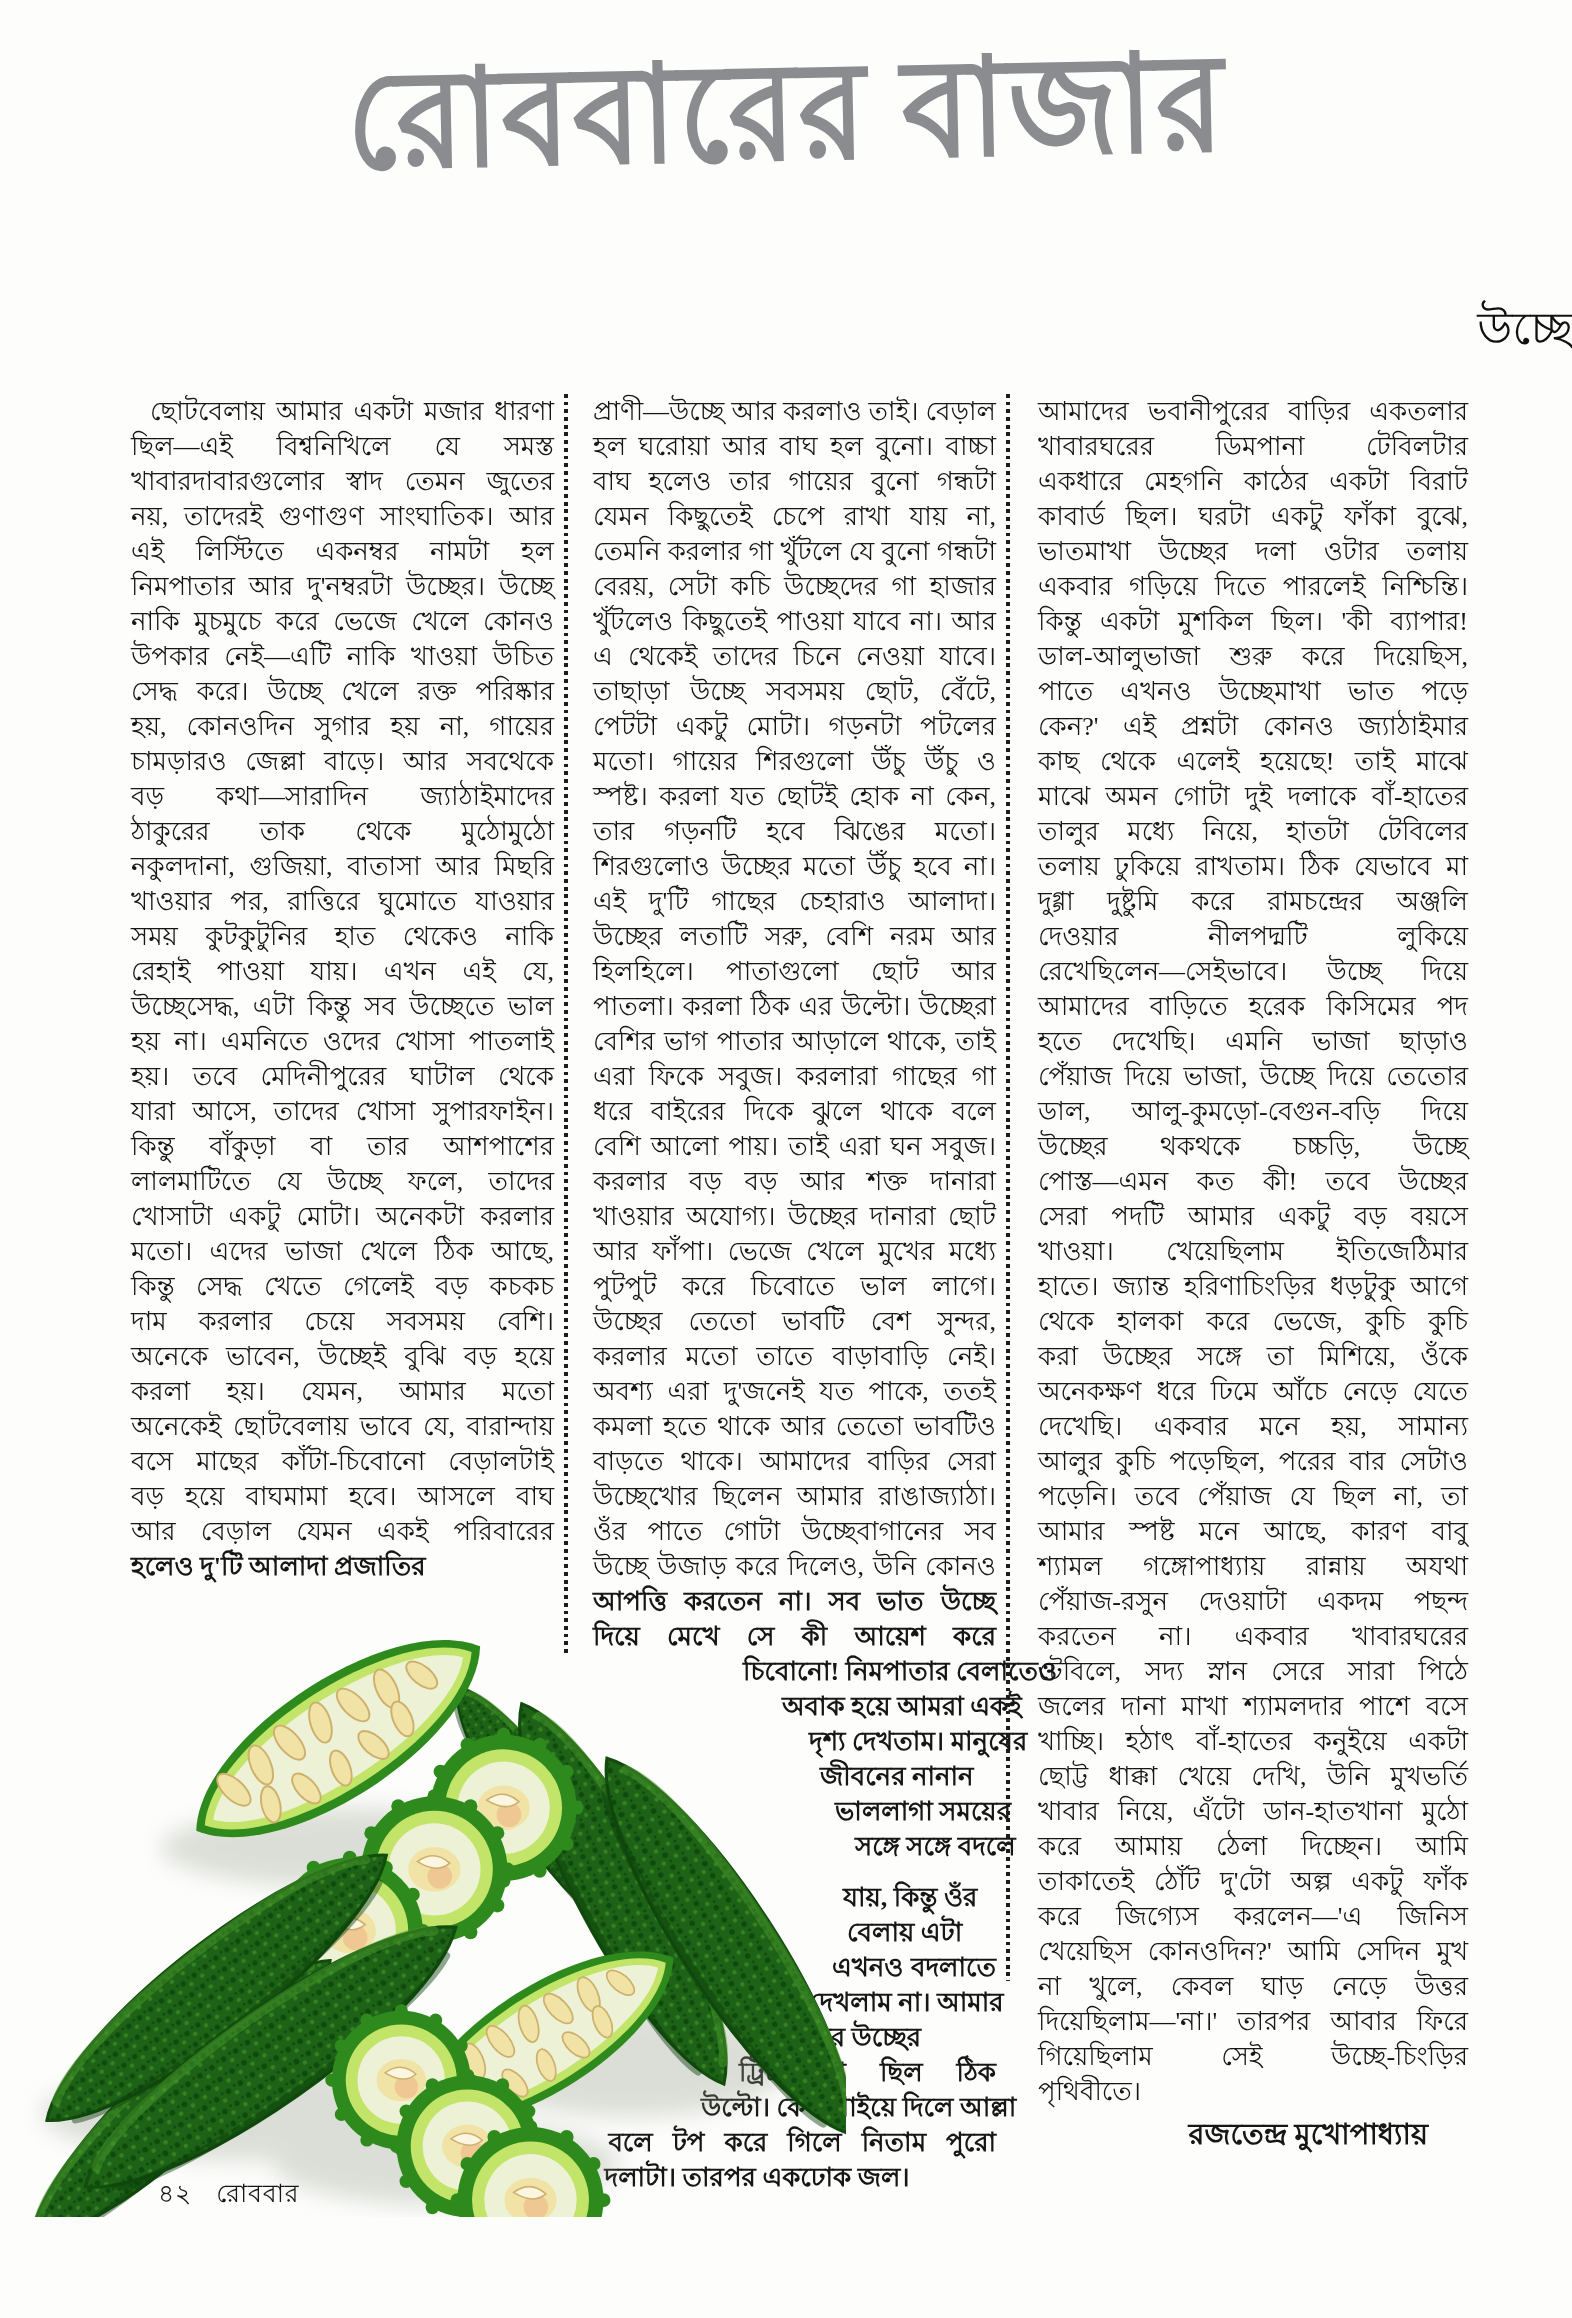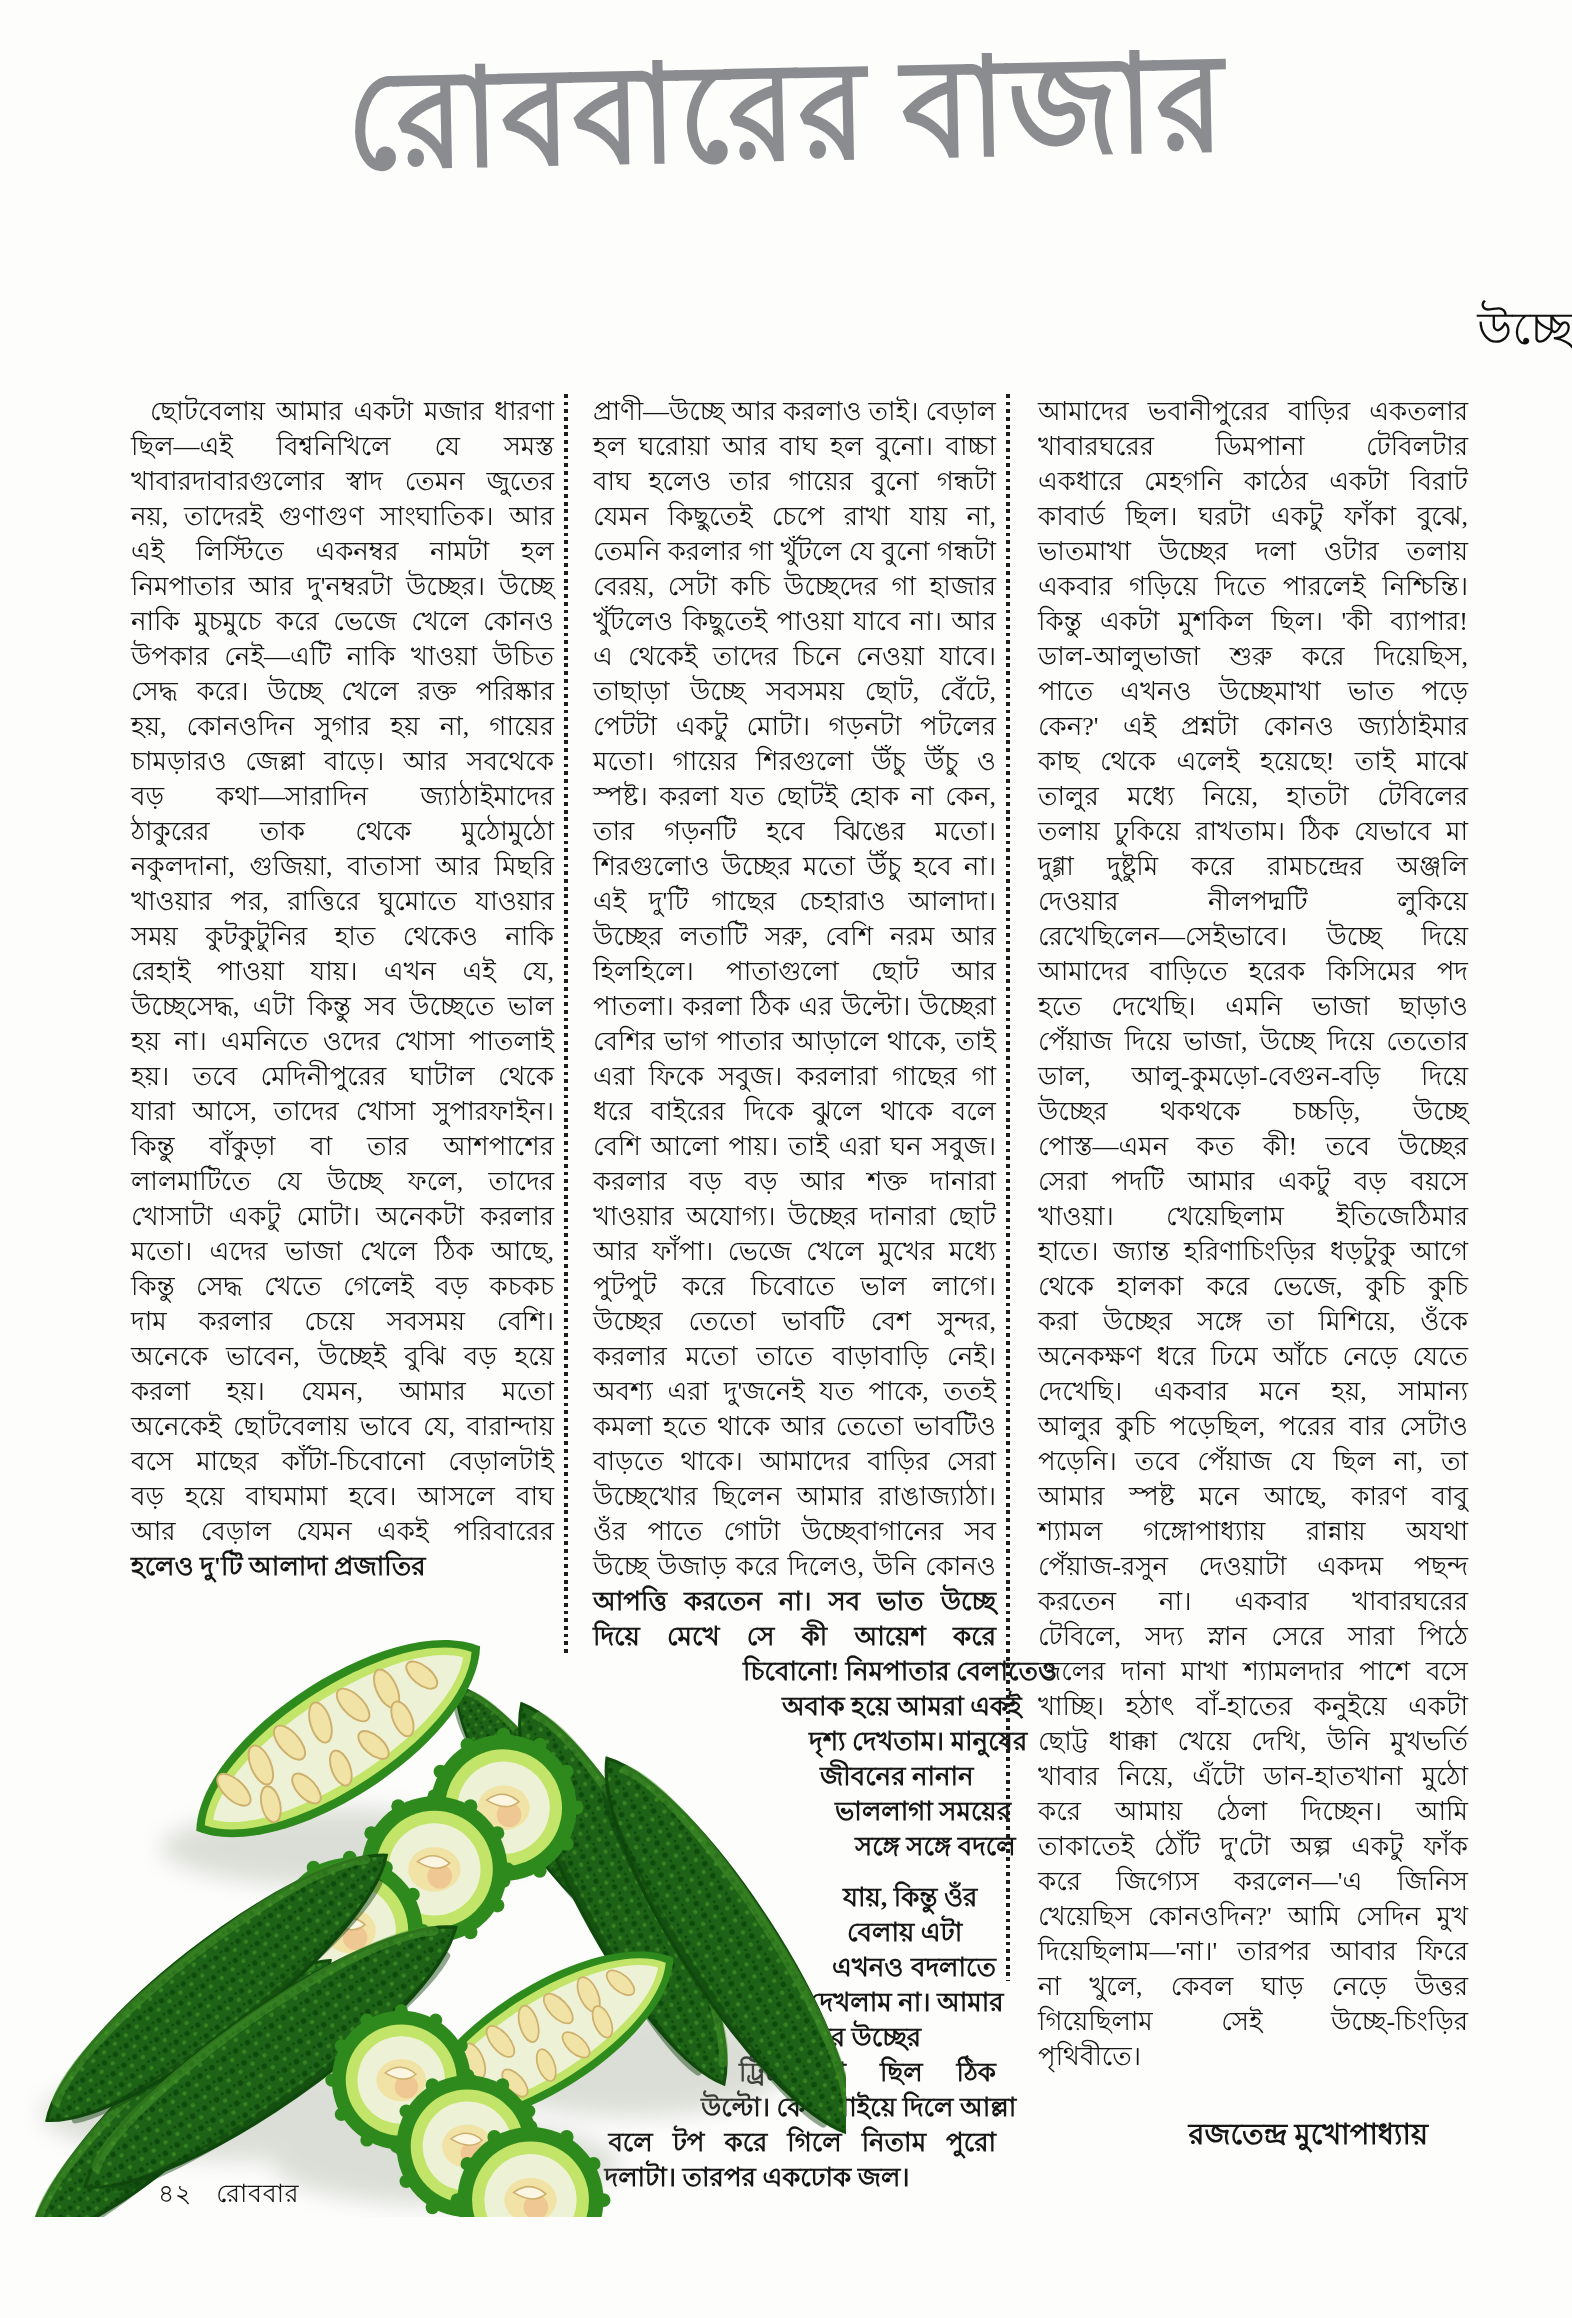--- a/index.html
+++ b/index.html
@@ -150,20 +150,21 @@
     <div class="line">খাবারঘরের ডিমপানা টেবিলটার</div>
     <div class="line">একধারে মেহগনি কাঠের একটা বিরাট</div>
     <div class="line">কাবার্ড ছিল। ঘরটা একটু ফাঁকা বুঝে,</div>
     <div class="line">ভাতমাখা উচ্ছের দলা ওটার তলায়</div>
     <div class="line">একবার গড়িয়ে দিতে পারলেই নিশ্চিন্তি।</div>
     <div class="line">কিন্তু একটা মুশকিল ছিল। 'কী ব্যাপার!</div>
     <div class="line">ডাল-আলুভাজা শুরু করে দিয়েছিস,</div>
     <div class="line">পাতে এখনও উচ্ছেমাখা ভাত পড়ে</div>
     <div class="line">কেন?' এই প্রশ্নটা কোনও জ্যাঠাইমার</div>
     <div class="line">কাছ থেকে এলেই হয়েছে! তাই মাঝে</div>
+    <div class="line">মাঝে অমন গোটা দুই দলাকে বাঁ-হাতের</div>
     <div class="line">তালুর মধ্যে নিয়ে, হাতটা টেবিলের</div>
     <div class="line">তলায় ঢুকিয়ে রাখতাম। ঠিক যেভাবে মা</div>
     <div class="line">দুগ্গা দুষ্টুমি করে রামচন্দ্রের অঞ্জলি</div>
     <div class="line">দেওয়ার নীলপদ্মটি লুকিয়ে</div>
     <div class="line">রেখেছিলেন—সেইভাবে। উচ্ছে দিয়ে</div>
     <div class="line">আমাদের বাড়িতে হরেক কিসিমের পদ</div>
     <div class="line">হতে দেখেছি। এমনি ভাজা ছাড়াও</div>
     <div class="line">পেঁয়াজ দিয়ে ভাজা, উচ্ছে দিয়ে তেতোর</div>
     <div class="line">ডাল, আলু-কুমড়ো-বেগুন-বড়ি দিয়ে</div>
     <div class="line">উচ্ছের থকথকে চচ্চড়ি, উচ্ছে</div>
@@ -183,22 +184,22 @@
     <div class="line">করতেন না। একবার খাবারঘরের</div>
     <div class="line">টেবিলে, সদ্য স্নান সেরে সারা পিঠে</div>
     <div class="line">জলের দানা মাখা শ্যামলদার পাশে বসে</div>
     <div class="line">খাচ্ছি। হঠাৎ বাঁ-হাতের কনুইয়ে একটা</div>
     <div class="line">ছোট্ট ধাক্কা খেয়ে দেখি, উনি মুখভর্তি</div>
     <div class="line">খাবার নিয়ে, এঁটো ডান-হাতখানা মুঠো</div>
     <div class="line">করে আমায় ঠেলা দিচ্ছেন। আমি</div>
     <div class="line">তাকাতেই ঠোঁট দু'টো অল্প একটু ফাঁক</div>
     <div class="line">করে জিগ্যেস করলেন—'এ জিনিস</div>
     <div class="line">খেয়েছিস কোনওদিন?' আমি সেদিন মুখ</div>
+    <div class="line">না খুলে, কেবল ঘাড় নেড়ে উত্তর</div>
     <div class="line">দিয়েছিলাম—'না।' তারপর আবার ফিরে</div>
-    <div class="line">না খুলে, কেবল ঘাড় নেড়ে উত্তর</div>
     <div class="line">গিয়েছিলাম সেই উচ্ছে-চিংড়ির</div>
     <div class="line end">পৃথিবীতে।</div>
   </div>
 
 <svg id="photo" width="831" height="600" viewBox="0 0 1080 780">
   <defs>
     <path id="pod" d="M -280,0 C -190,-78 190,-78 280,0 C 190,78 -190,78 -280,0 Z"></path>
     <path id="podHalf" d="M -220,0 C -150,-102 150,-102 220,0 C 150,102 -150,102 -220,0 Z"></path>
     <pattern id="bumps" width="18" height="18" patternUnits="userSpaceOnUse">
       <rect width="18" height="18" fill="var(--gourd_dark)"></rect>

